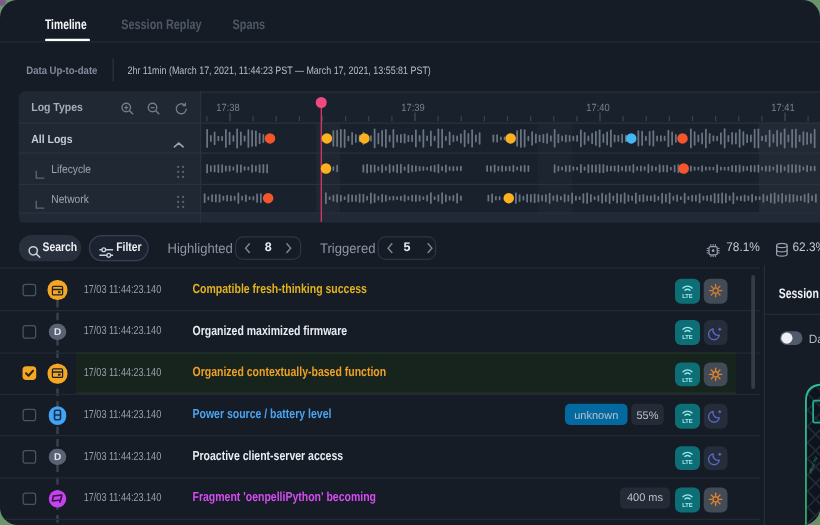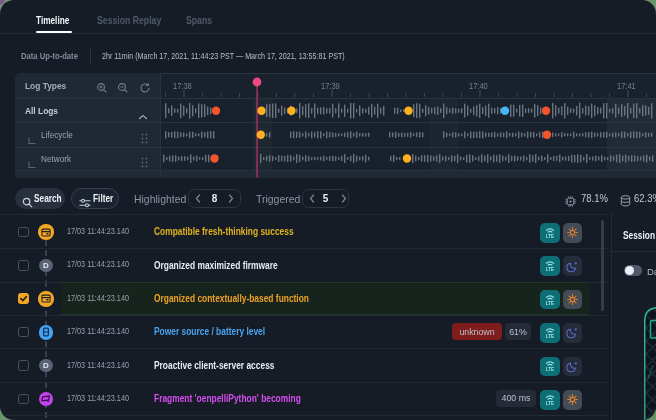--- a/index.html
+++ b/index.html
@@ -683,22 +683,22 @@
     <div style="position:absolute;left:0;top:314.9px;width:608px;height:1px;background:#20283216;background:#212935"></div>
     <div style="position:absolute;left:18px;top:326.8px;width:10.5px;height:10.5px;border-radius:2.5px;border:1.4px solid #4a5361;box-sizing:border-box"></div>
     <div style="position:absolute;left:38.75px;top:325.05px;width:14.5px;height:14.5px;border-radius:50%;background:#42a4f5;display:flex;align-items:center;justify-content:center">
       <svg width="8" height="10" viewBox="0 0 8 10">
         <rect x="1.6" y="1.2" width="4.8" height="7.6" rx="1.2" fill="none" stroke="#16304e" stroke-width="1.3"></rect>
         <path d="M1.6 5h4.8" stroke="#16304e" stroke-width="1.2"></path>
       </svg>
     </div>
     <div style="position:absolute;left:67px;top:326.1px;font-size:9.3px;color:#97a0af;transform:scaleX(0.78);transform-origin:0 50%;white-space:nowrap">17/03 11:44:23.140</div>
     <div style="position:absolute;left:154px;top:325.3px;font-size:10.5px;font-weight:bold;color:#4aa4f0;transform:scaleX(0.80);transform-origin:0 50%;white-space:nowrap">Power source / battery level</div>
-    <div style="position:absolute;left:452px;top:322.9px;width:50px;height:17.5px;border-radius:4px;background:#7f1d1d;color:#b9c1cd;font-size:8.8px;display:flex;align-items:center;justify-content:center">unknown</div>
-    <div style="position:absolute;left:505px;top:322.9px;width:26px;height:17.5px;border-radius:4px;background:#242b37;color:#b9c1cd;font-size:8.8px;display:flex;align-items:center;justify-content:center">61%</div>
+    <div style="position:absolute;left:452px;top:322.9px;width:50px;height:17.5px;border-radius:4px;background:#0369a1;color:#b9c1cd;font-size:8.8px;display:flex;align-items:center;justify-content:center">unknown</div>
+    <div style="position:absolute;left:505px;top:322.9px;width:26px;height:17.5px;border-radius:4px;background:#242b37;color:#b9c1cd;font-size:8.8px;display:flex;align-items:center;justify-content:center">55%</div>
     <div style="position:absolute;left:540px;top:323.2px;width:19.5px;height:19.5px;border-radius:5px;background:#0e6e76;display:flex;align-items:center;justify-content:center">
       <svg width="14" height="14" viewBox="0 0 14 14">
         <path d="M3.4 4.4a5.1 5.1 0 0 1 7.2 0" fill="none" stroke="#9ce7ec" stroke-width="1.1" stroke-linecap="round"></path>
         <path d="M5 6.2a2.8 2.8 0 0 1 4 0" fill="none" stroke="#9ce7ec" stroke-width="1.1" stroke-linecap="round"></path>
         <text x="7" y="12.3" font-family="Liberation Sans,sans-serif" font-size="4.6" font-weight="bold" fill="#9ce7ec" text-anchor="middle">LTE</text>
       </svg>
     </div>
     <div style="position:absolute;left:562.5px;top:323.2px;width:19.5px;height:19.5px;border-radius:5px;background:#262d3a;display:flex;align-items:center;justify-content:center">
       <svg width="13" height="13" viewBox="0 0 13 13">
         <path d="M9.4 8.1a4.0 4.0 0 0 1-4.9-4.9 4.3 4.3 0 1 0 4.9 4.9z" fill="none" stroke="#5a69c8" stroke-width="1.1" stroke-linejoin="round"></path>

